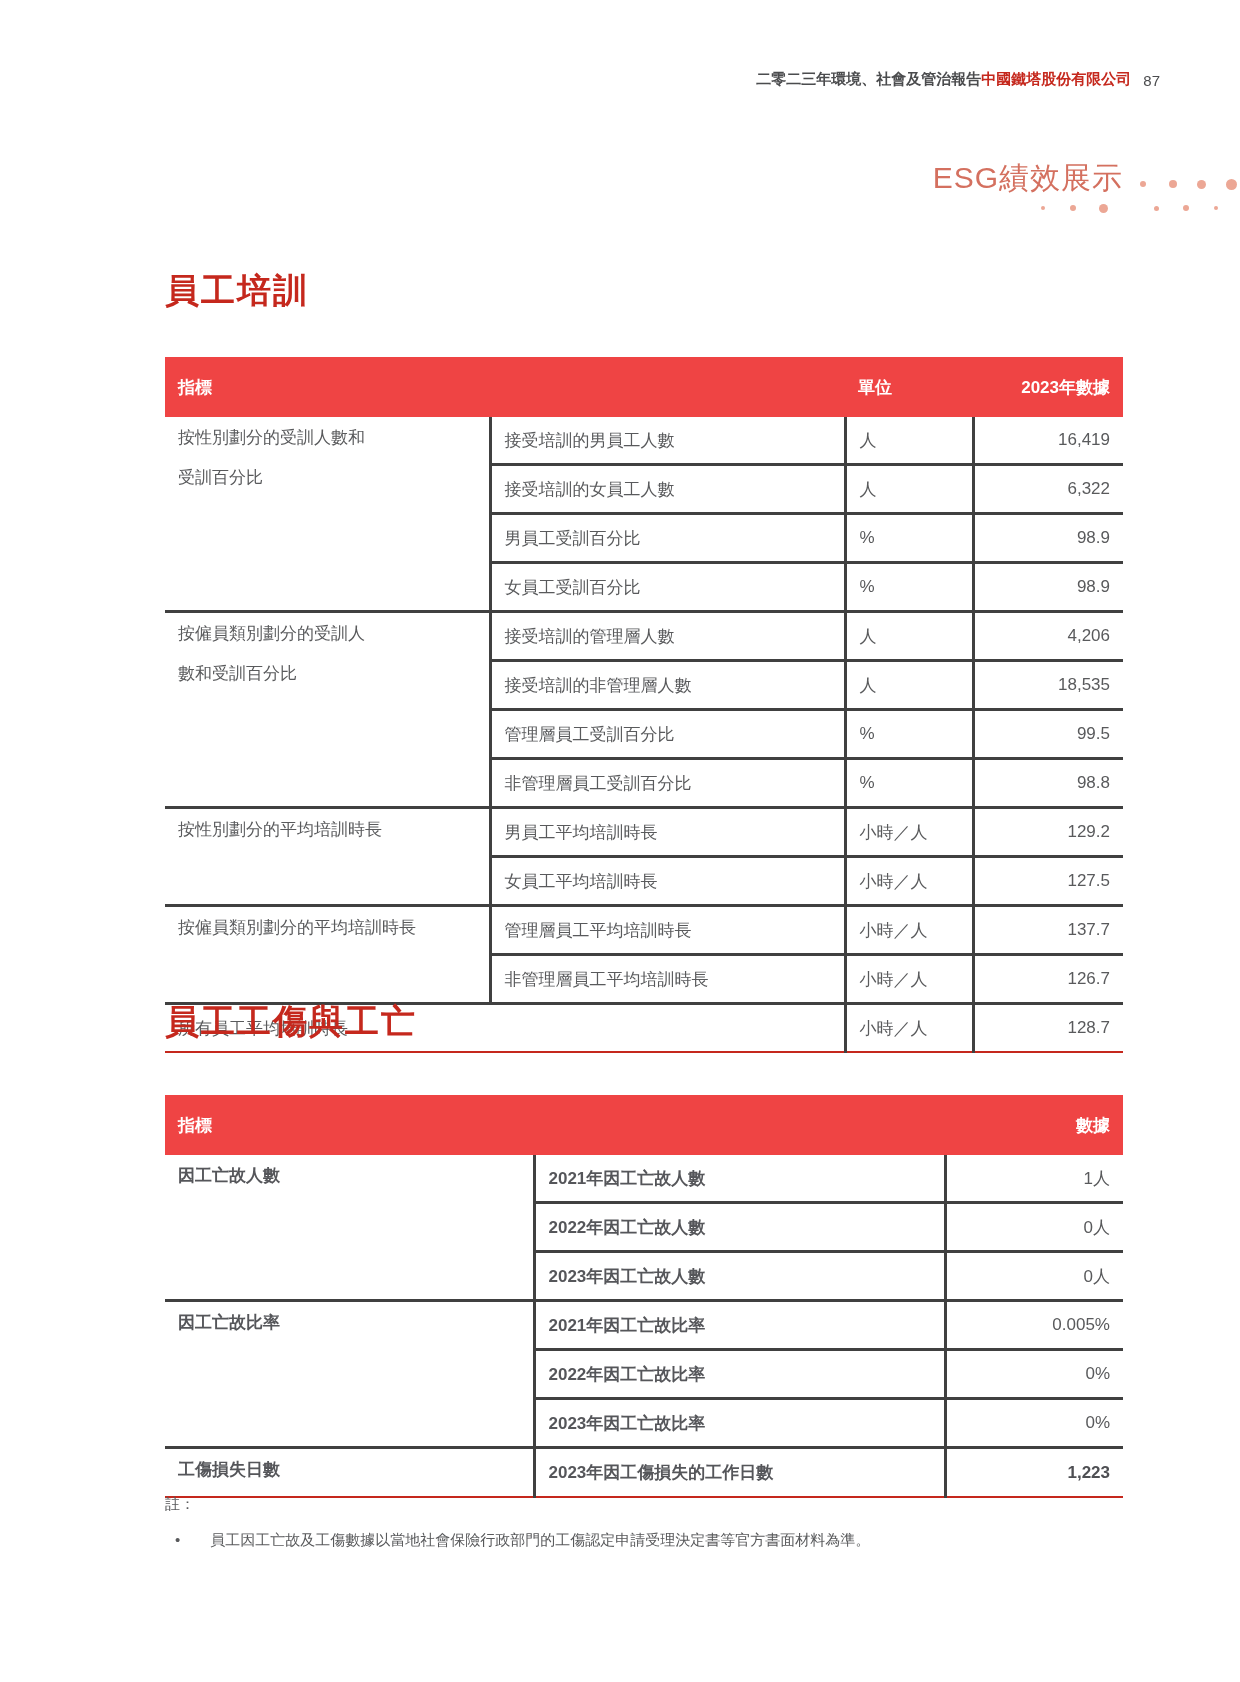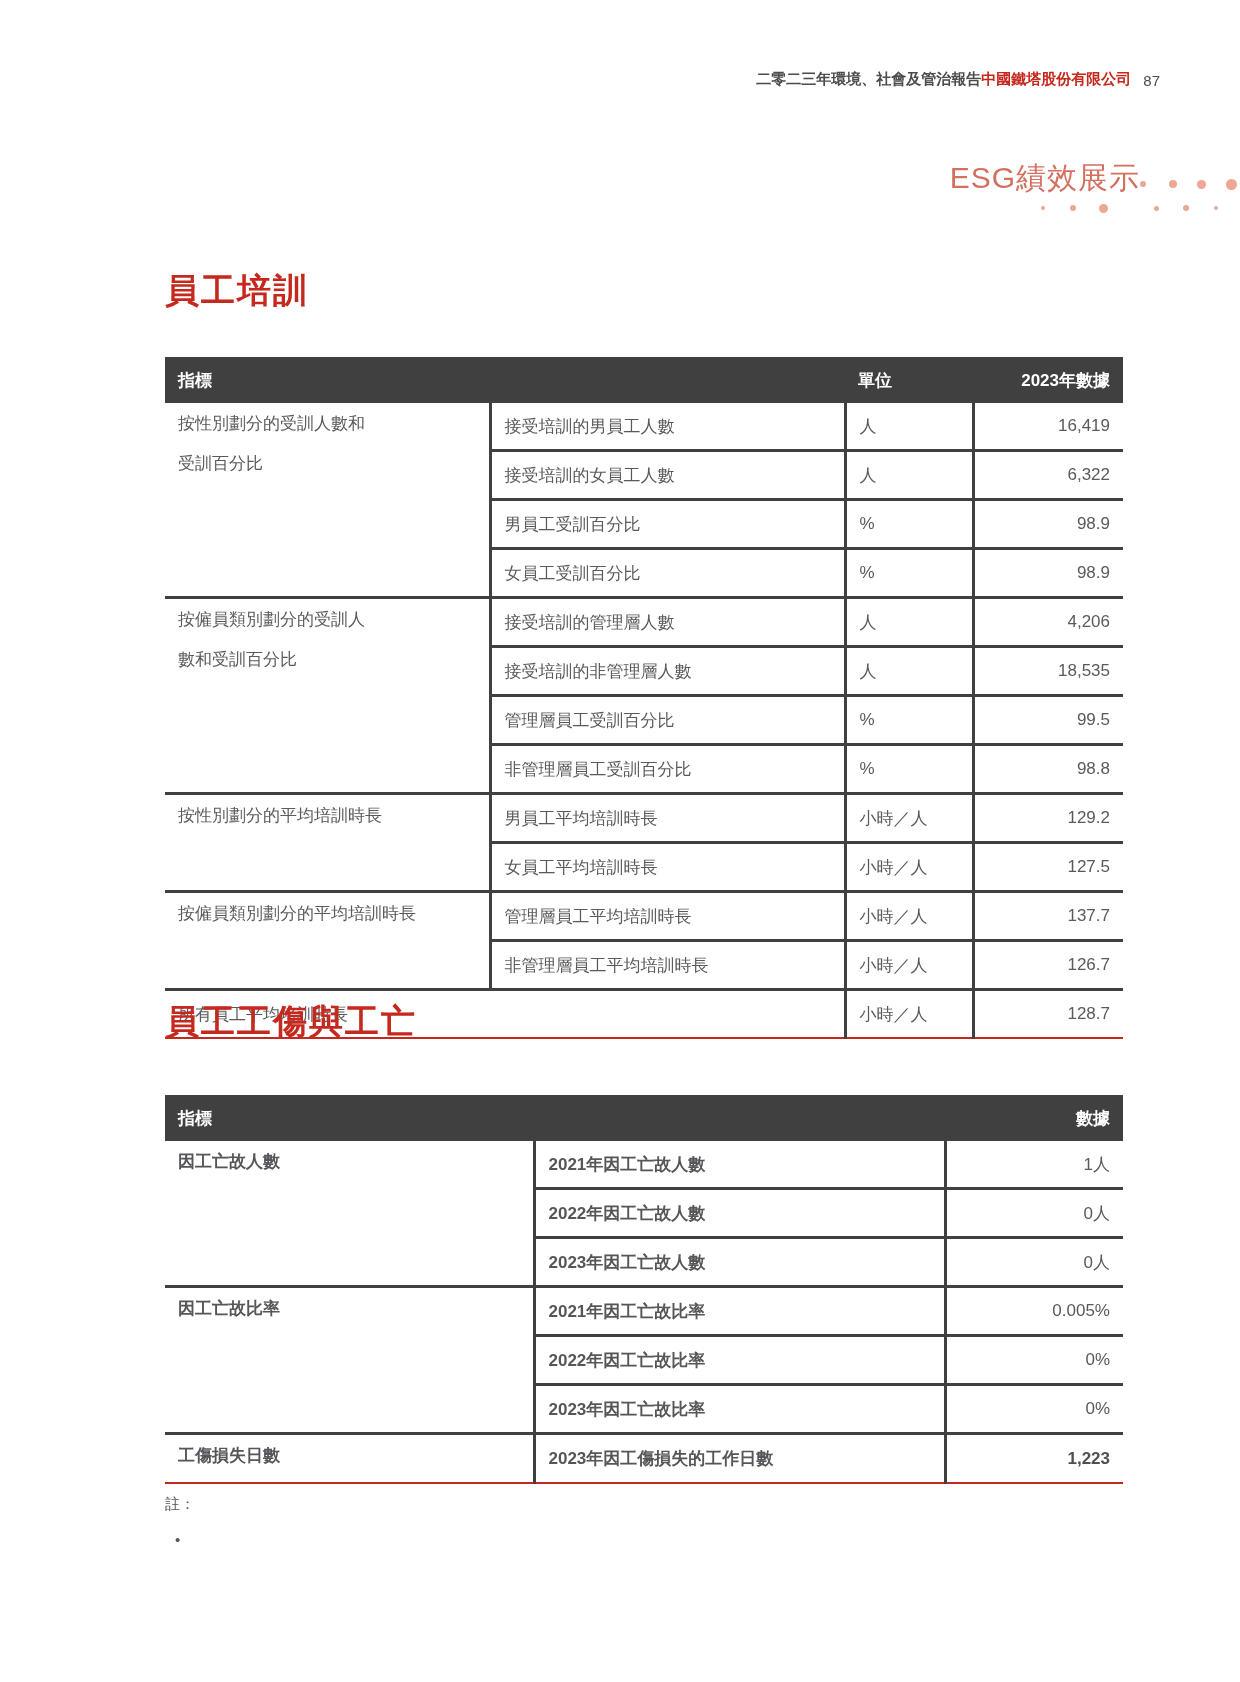--- a/index.html
+++ b/index.html
@@ -15,21 +15,21 @@
     position:absolute; top:70px; right:80px;
     display:flex; align-items:flex-end;
     font-size:15px; white-space:nowrap;
   }
   .report-title{color:#4b4c4e; font-weight:700;}
   .company-name{color:#c5281d; font-weight:700; }
   .page-number{color:#4b4c4e; font-weight:400; margin-left:12px;}
 
   
   .esg-label{
-    position:absolute; top:158px; right:100px;
+    position:absolute; top:158px; right:117px;
     color:#d4705f; font-size:30px; font-weight:400; letter-spacing:1px;
     white-space:nowrap;
   }
   .dot{position:absolute; border-radius:50%; background:#eca795;}
 
   
   .section-title{
     position:absolute; left:165px;
     color:#c5281d; font-size:34px; font-weight:700; letter-spacing:2px;
     white-space:nowrap;
@@ -39,23 +39,23 @@
 
   
   .data-table{
     position:absolute; left:165px; width:958px;
     border-collapse:collapse; table-layout:fixed;
     font-size:17px; color:#595a5c;
   }
   #training-table{top:357px;}
   #injury-table{top:1095px;}
   .data-table th{
-    background:#404040; color:#ffffff;
+    background:#ef4444; color:#ffffff;
     font-size:17px; font-weight:700; text-align:left;
-    height:46px; padding:0 13px;
+    height:46px; padding:7px 13px;
     border:none;
   }
   .data-table th.th-right{text-align:right;}
   .data-table td{
     border:3px solid #404040;
     height:46px; padding:0 13px;
     background:#fff;
   }
   .data-table tr td:first-child{border-left:none;}
   .data-table tr td:last-child{border-right:none;}
@@ -241,16 +241,17 @@
           <td class="sub-cell">2023年因工傷損失的工作日數</td>
           <td class="val-cell bold-val">1,223</td>
         </tr>
       </tbody>
   </table>
 
   <div class="notes">
     <p class="note-label">註：</p>
     <div class="note-item">
       <span class="note-bullet">•</span>
+      <span class="note-text">員工因工亡故及工傷數據以當地社會保險行政部門的工傷認定申請受理決定書等官方書面材料為準。</span>
     </div>
   </div>
 
 </div>
 
 </body></html>

